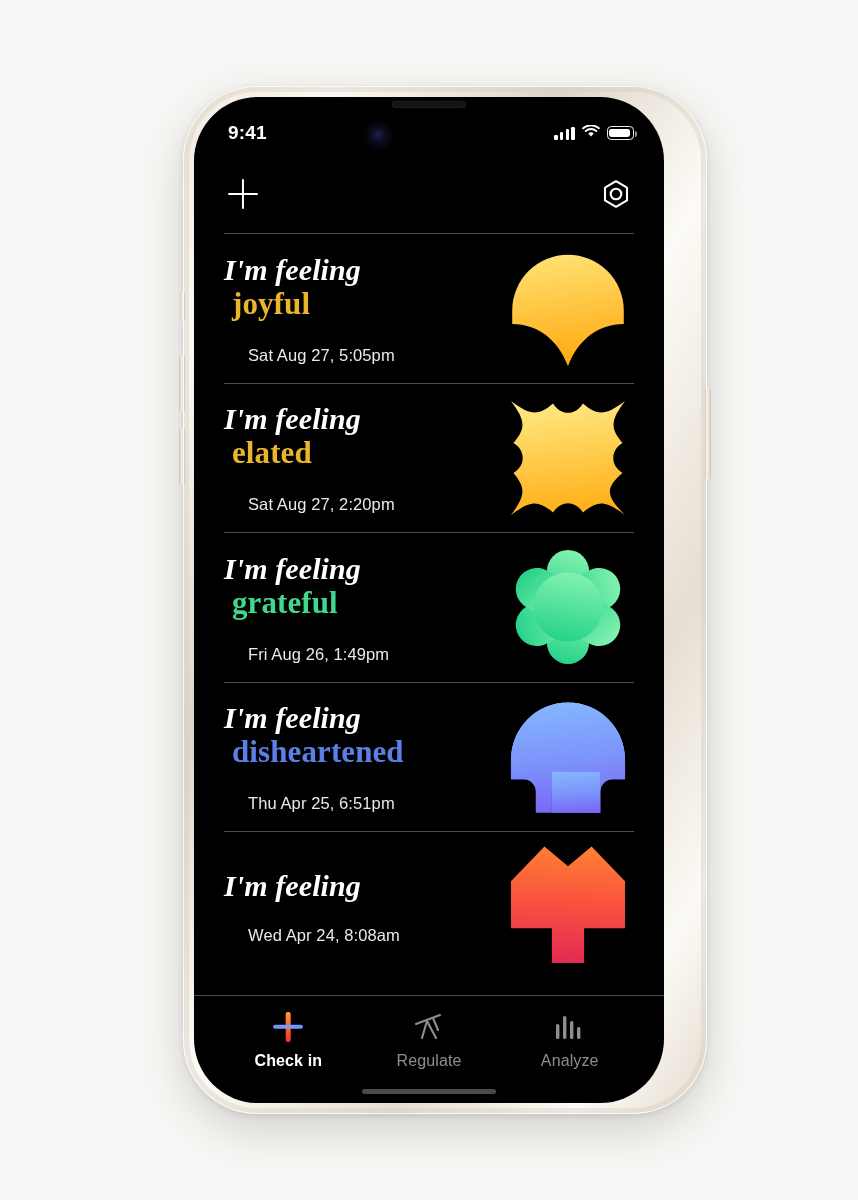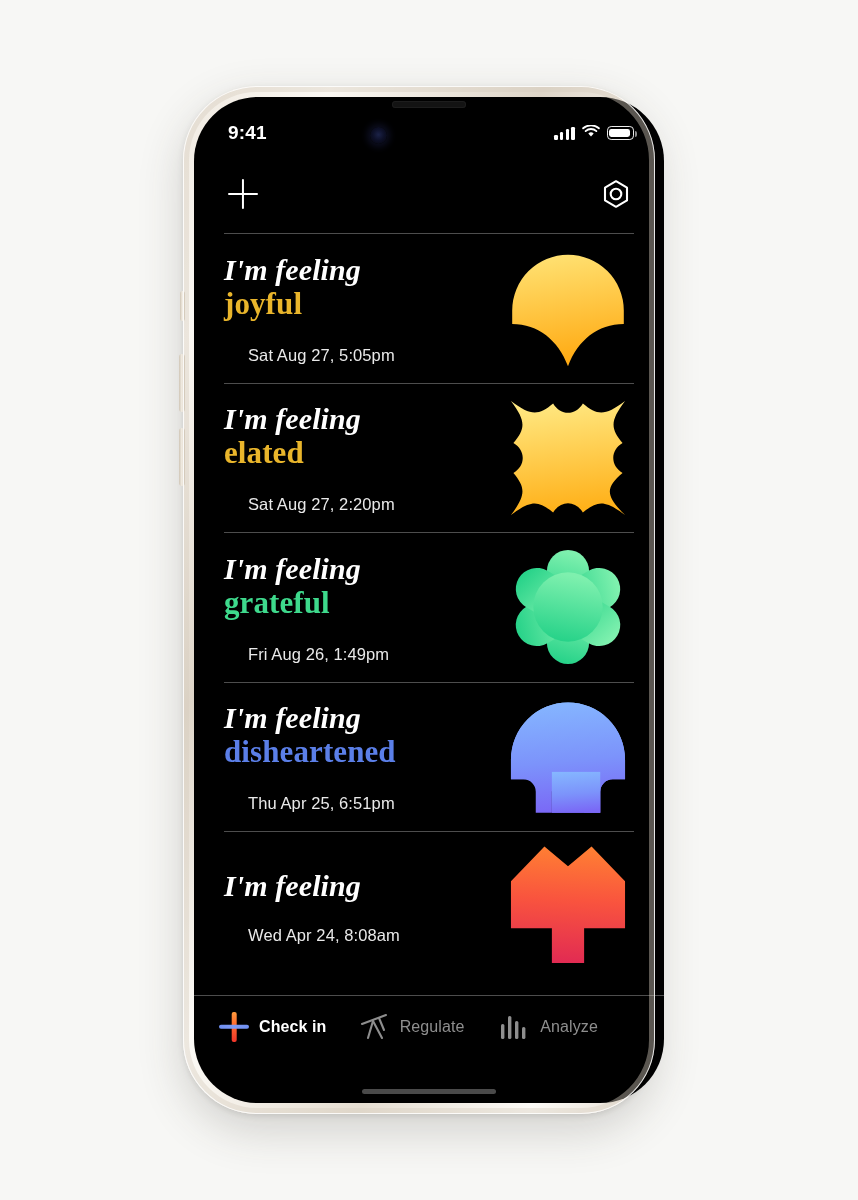--- a/index.html
+++ b/index.html
@@ -7,21 +7,21 @@
     width:858px; height:1200px;
     background:#f7f7f5;
     font-family:"Liberation Sans", sans-serif;
     overflow:hidden;
   }
 
   
   #phone-frame{
     position:absolute;
     left:183px; top:86px;
-    width:472px; height:1028px;
+    width:524px; height:1028px;
     border-radius:74px;
     background:linear-gradient(120deg,#efe9e0 0%,#fbf8f3 14%,#ded5c8 34%,#fdfbf7 52%,#e6ded2 72%,#fcfaf6 88%,#e4dbcf 100%);
     box-shadow:0 16px 46px rgba(60,55,45,.20), 0 2px 6px rgba(0,0,0,.10);
   }
   #phone-frame::after{
     content:"";position:absolute;inset:0;border-radius:74px;
     box-shadow:inset 0 0 0 1px rgba(255,255,255,.85), inset 0 0 0 6px rgba(214,205,191,.42);
     pointer-events:none;
   }
 
@@ -99,34 +99,34 @@
     display:flex;align-items:center;justify-content:space-between;
   }
   .entry-text{display:flex;flex-direction:column;justify-content:center;height:100%;padding-top:2px;}
   .feeling-prefix{
     font-family:"Liberation Serif", serif;
     font-style:italic;font-weight:700;font-size:30px;color:#ffffff;
     letter-spacing:.1px;line-height:1.06;
   }
   .feeling-word{
     font-family:"Liberation Serif", serif;
-    font-weight:700;font-size:31px;line-height:1.12;margin-top:1px;letter-spacing:.1px;
+    font-weight:700;font-size:31px;line-height:1.12;margin-top:1px;letter-spacing:.1px;margin-left:8px;
   }
   .entry-time{
     margin-top:24px;font-size:16.5px;color:#e9e9e9;letter-spacing:.1px;margin-left:24px;
   }
   .entry-shape{width:124px;height:124px;flex:0 0 124px;margin-right:4px;}
 
   
   #tab-bar{
     position:absolute;left:0;right:0;bottom:0;height:108px;
     border-top:1px solid rgba(255,255,255,.30);
     display:flex;align-items:flex-start;padding:14px 24px 0;
   }
-  .tab{flex:1;display:flex;flex-direction:row;align-items:center;gap:9px;cursor:pointer;}
+  .tab{flex:1;display:flex;flex-direction:column;align-items:center;gap:9px;cursor:pointer;}
   .tab-icon{height:33px;display:flex;align-items:center;justify-content:center;}
   .tab-label{font-size:16px;color:#8e8e8e;letter-spacing:.1px;}
   .tab.active .tab-label{color:#fff;font-weight:600;}
 
   #tab-plus{position:relative;width:32px;height:32px;}
   #tab-plus .v{position:absolute;left:50%;top:1px;transform:translateX(-50%);width:4.6px;height:30px;border-radius:2px;
      background:linear-gradient(180deg,#ff9b3d 0%,#ff6a2e 42%,#f0352a 100%);}
   #tab-plus .h{position:absolute;top:50%;left:1px;transform:translateY(-50%);height:4.6px;width:30px;border-radius:2px;
      background:linear-gradient(90deg,#6f8ff2 0%,#7e9bf5 50%,#6f8ff2 100%);}
 

